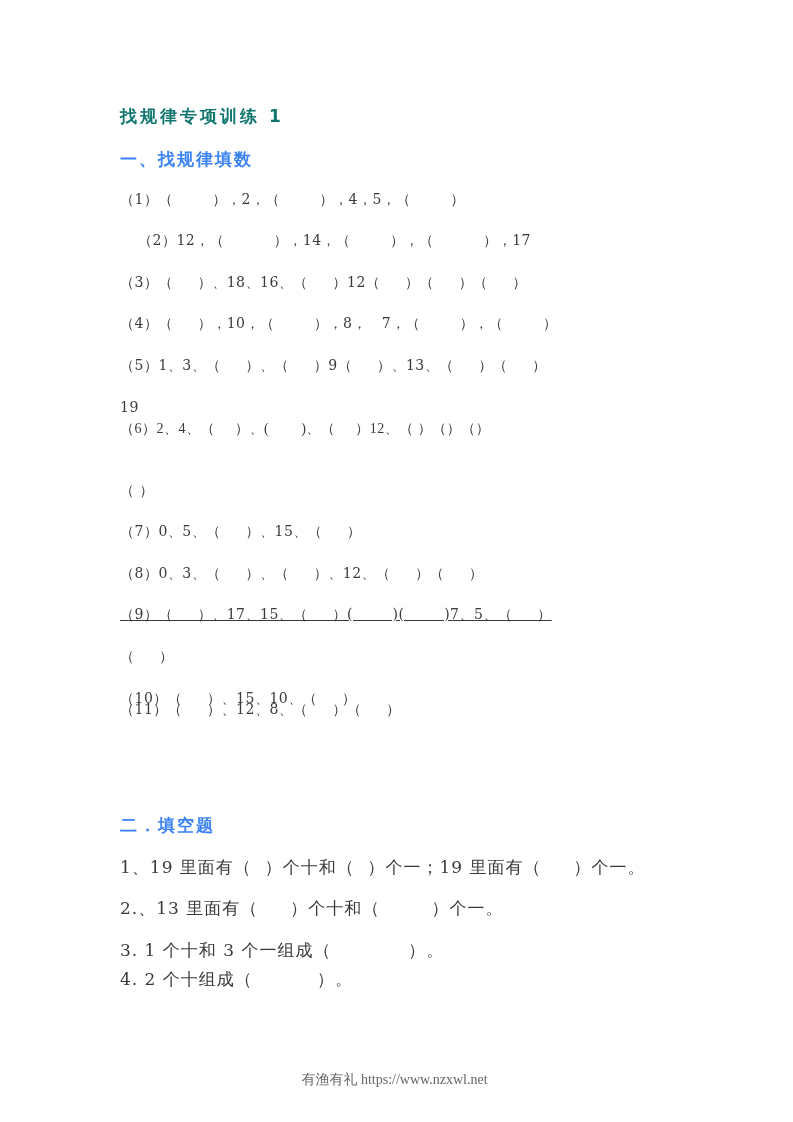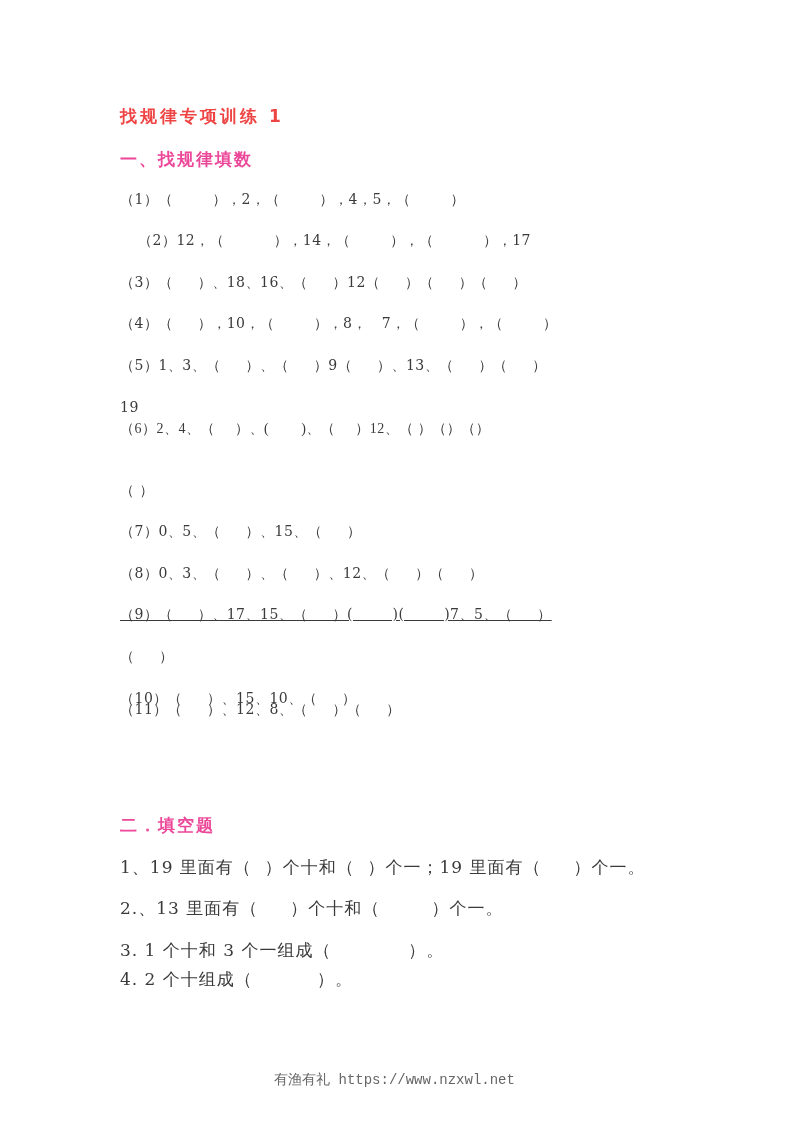--- a/index.html
+++ b/index.html
@@ -16,50 +16,50 @@
     color: #333333;
   }
   .doc-title {
     position: absolute;
     left: 120px;
     top: 105px;
     font-family: "DejaVu Sans", "Liberation Sans", sans-serif;
     font-weight: bold;
     font-size: 17px;
     letter-spacing: 3px;
-    color: #ef4444;
+    color: #0f766e;
   }
   .section-heading {
     position: absolute;
     left: 120px;
     font-family: "DejaVu Sans", "Liberation Sans", sans-serif;
     font-weight: bold;
     font-size: 17px;
     letter-spacing: 2px;
-    color: #ec4899;
+    color: #3b82f6;
   }
   .line {
     position: absolute;
     left: 120px;
     font-size: 14px;
     white-space: pre;
     color: #3a3a3a;
     letter-spacing: 0.5px;
   }
   .line.fill {
     font-size: 17px;
     letter-spacing: 1px;
   }
   .footer {
     position: absolute;
     top: 1071px;
     left: 0;
     width: 789px;
     text-align: center;
-    font-family: Liberation Mono, monospace;
+    font-family: Liberation Serif, serif;
     font-size: 14px;
     color: #666666;
   }
 </style>
 </head>
 <body>
 
 <div>
 
   <div class="doc-title">找规律专项训练 1</div>

